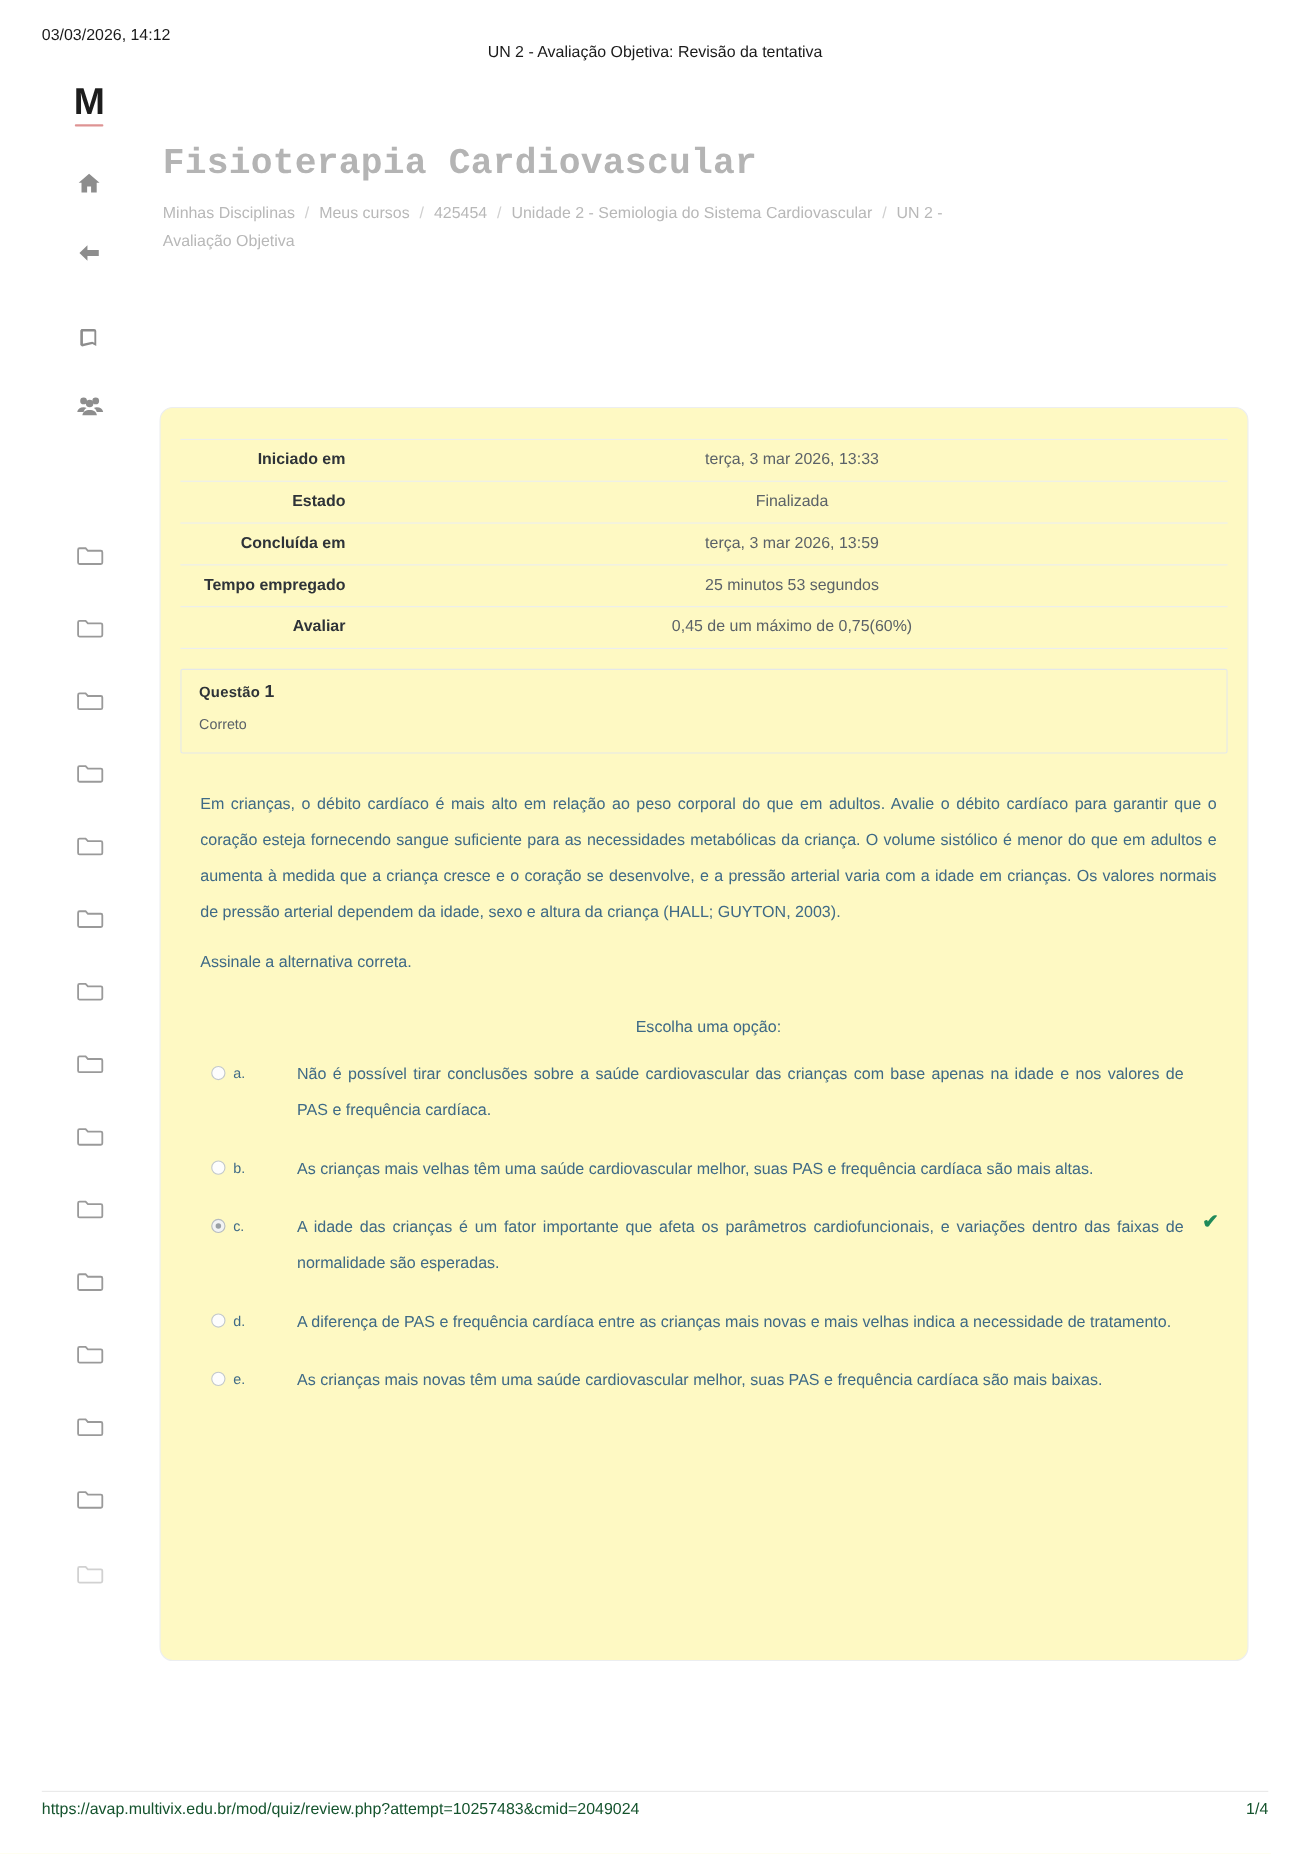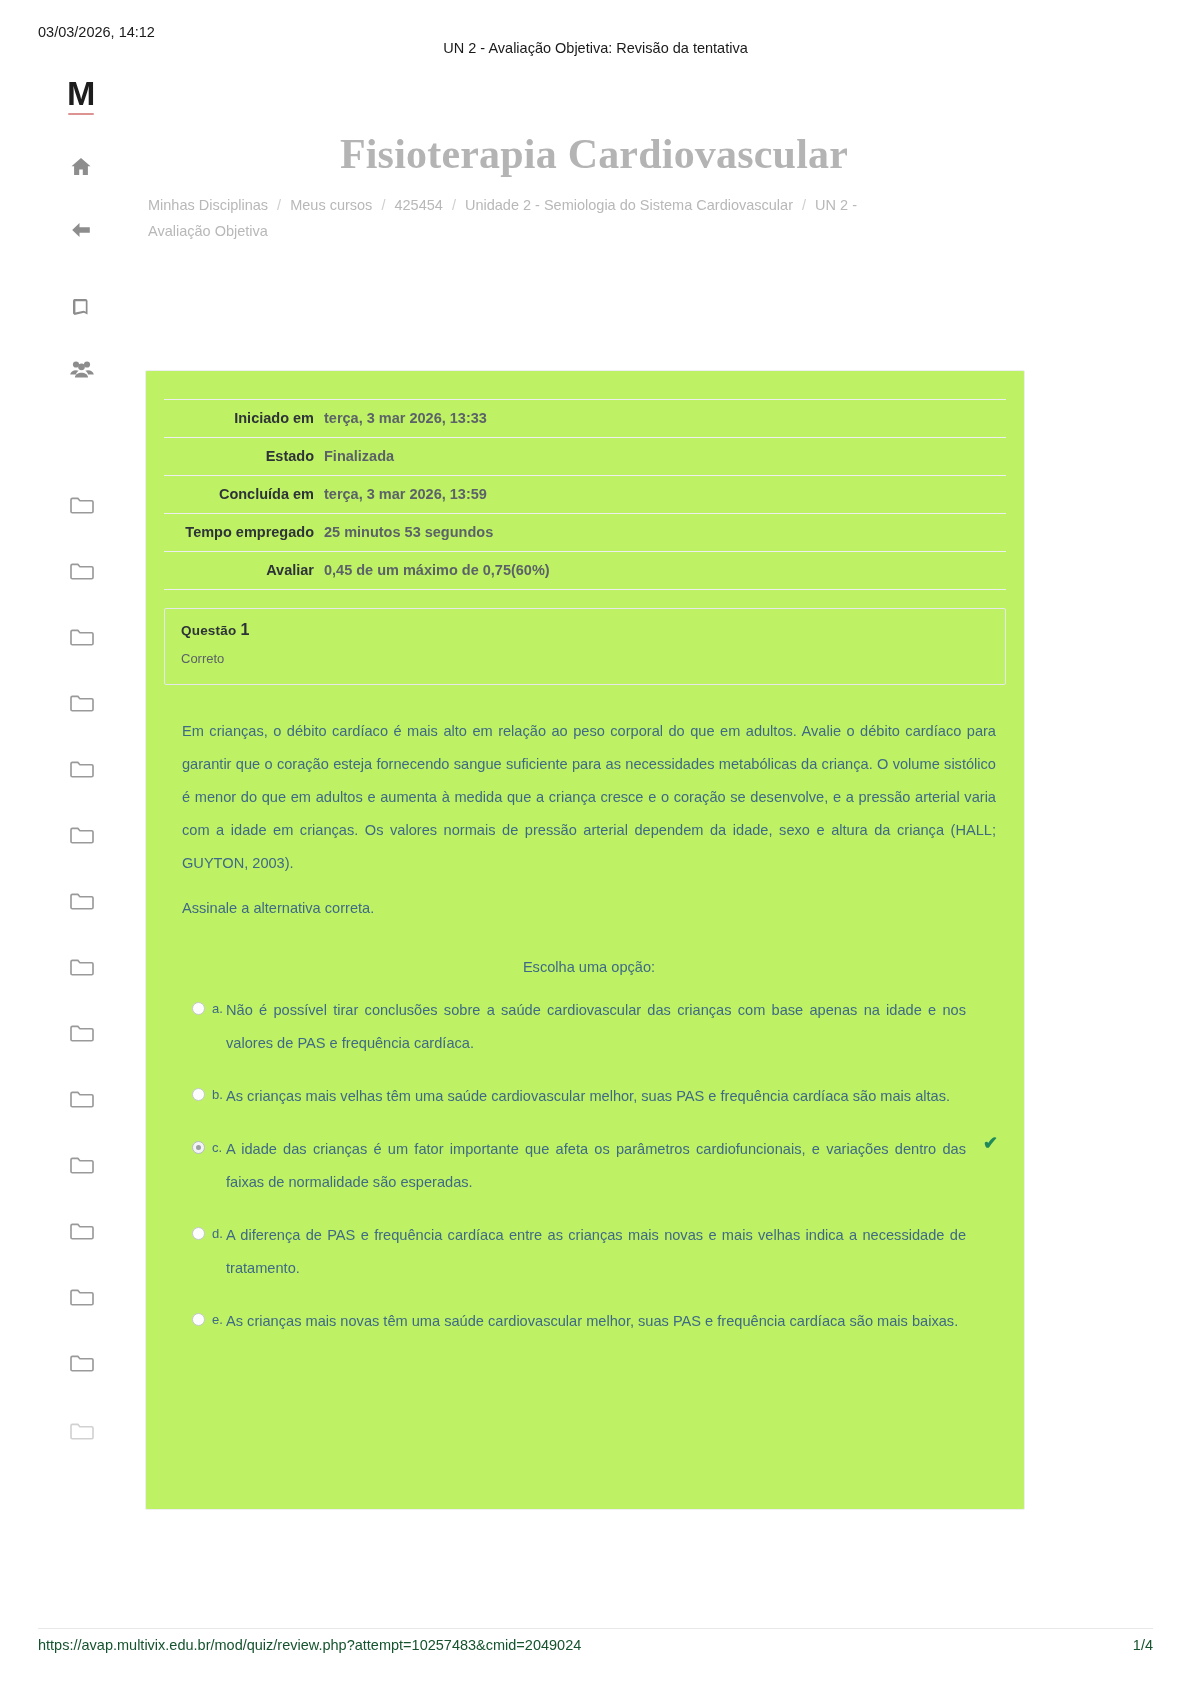--- a/index.html
+++ b/index.html
@@ -65,61 +65,60 @@
     position: absolute; left: 68px;
     width: 30px; height: 24px; color: #9a9a9a;
   }
 
   
   .main {
     position: absolute; left: 140px; top: 130px;
     width: 900px;
   }
   .page-title {
-    font-size: 42px; font-weight: bold; color: #b4b4b4;
+    font-size: 33px; font-weight: bold; color: #b4b4b4;
     letter-spacing: .2px; margin: 0 0 14px 8px;
-    font-family: Liberation Serif, serif;
-    text-align: center;
+    font-family: Liberation Mono, monospace;
   }
   .breadcrumb {
     margin-left: 8px;
     font-size: 14.5px; color: #b8b8b8; line-height: 26px;
     max-width: 760px;
   }
   .breadcrumb .sep { color: #cfcfcf; padding: 0 5px; }
   .breadcrumb .crumb { color: #b8b8b8; }
 
   
   .card {
     position: absolute; left: 145px; top: 370px;
-    width: 880px; min-height: 1140px;
-    background: #bef264;
+    width: 990px; min-height: 1140px;
+    background: #fef9c3;
     border: 1px solid #eceef0;
-    border-radius: 2px;
+    border-radius: 12px;
   }
 
   .info-table {
     margin: 28px 18px 0 18px;
     width: calc(100% - 36px);
     border-collapse: collapse;
     font-size: 14.5px;
   }
   .info-table tr { border-bottom: 1px solid #eceef0; }
   .info-table tr:first-child { border-top: 1px solid #eceef0; }
   .info-table th {
     width: 160px;
     text-align: right; vertical-align: top;
     padding: 8px 10px 8px 0;
     font-weight: bold; color: #2e3338;
     line-height: 21px;
   }
   .info-table td {
-    text-align: left; vertical-align: top;
+    text-align: center; vertical-align: top;
     padding: 8px 0 8px 0;
-    color: #5b6268; font-weight: bold;
+    color: #5b6268; font-weight: normal;
     line-height: 21px;
   }
 
   
   .qbox {
     margin: 18px 18px 0 18px;
     border: 1px solid #e4e8ea;
     border-radius: 2px;
     padding: 12px 16px 14px 16px;
   }
@@ -158,21 +157,21 @@
   .radio.checked { border-color: #b6bcc0; background: #f2f3f4; }
   .radio.checked::after {
     content: ""; position: absolute;
     left: 3px; top: 3px; width: 5px; height: 5px;
     border-radius: 50%; background: #9aa0a4;
   }
   .ansletter {
     position: absolute; left: 30px; top: -2px;
     font-size: 13px; color: #3f6a86;
   }
-  .anstext { display: block; text-align: justify; }
+  .anstext { display: block; text-align: justify; margin-left: 44px; }
   .tick {
     position: absolute; right: -2px; top: 0px;
     color: #1f8a5a; font-size: 18px; line-height: 20px;
     font-weight: bold;
   }
 </style>
 </head>
 <body>
 
 <div class="page">

